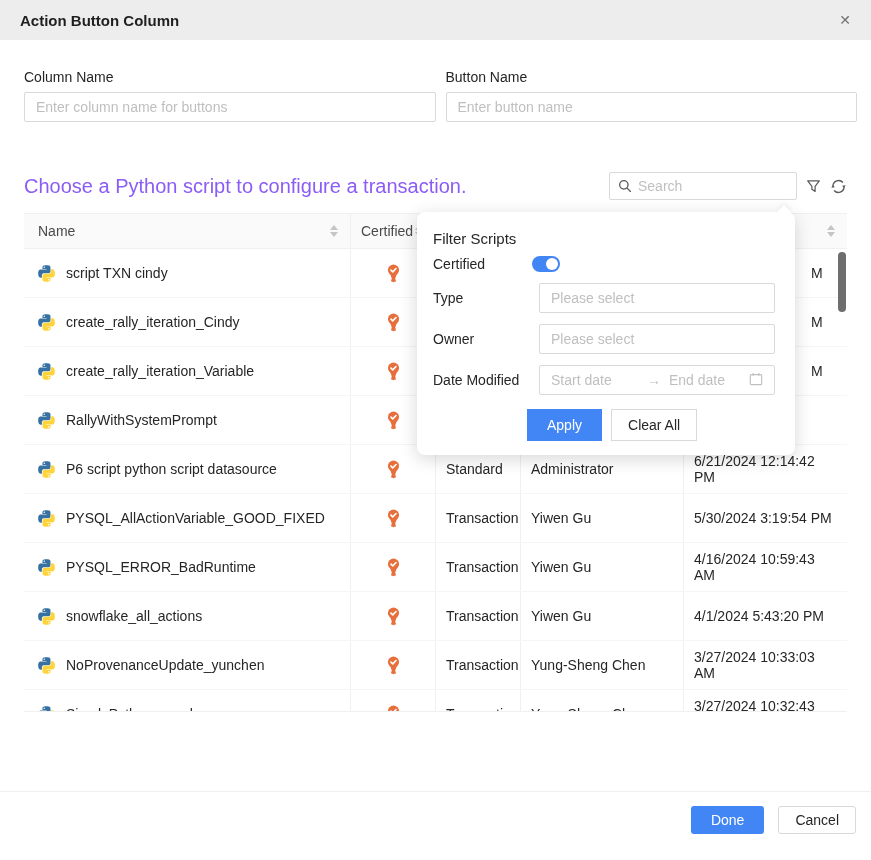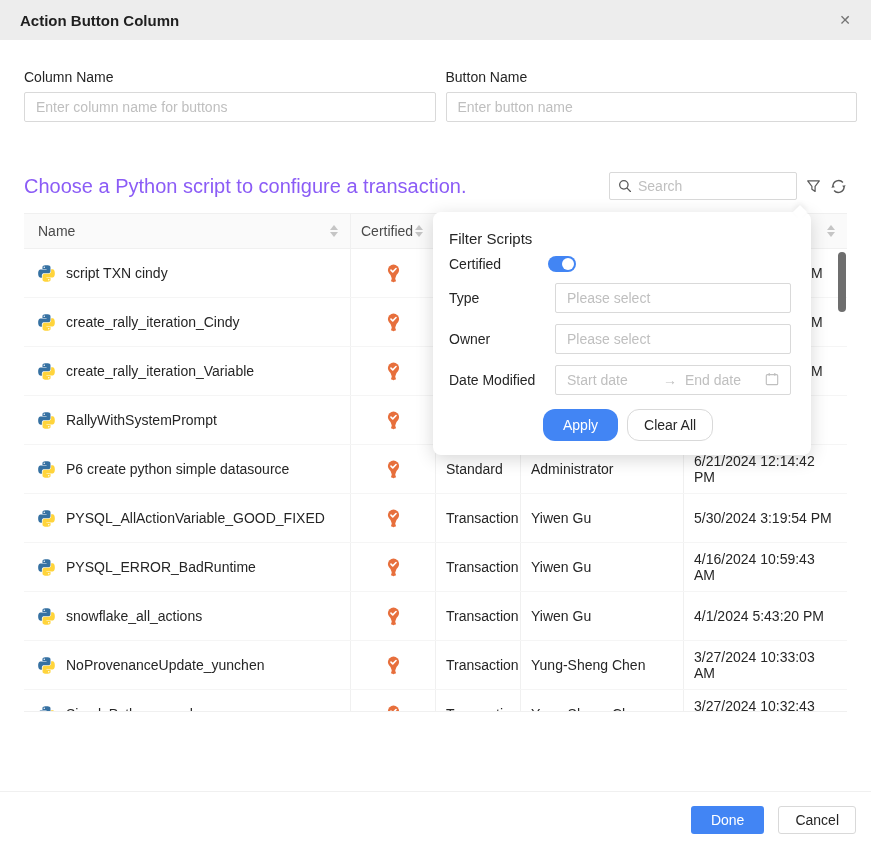--- a/index.html
+++ b/index.html
@@ -66,21 +66,21 @@
   .td { display:flex; align-items:center; font-size:14px; color:#262626; padding:0 10px; height:100%; }
   .td.c0 { gap:11px; padding-left:14px; }
   .td.c1 { justify-content:center; }
   .frag { margin-left:117px; }
   .scroll-thumb {
     position:absolute; right:1px; top:39px; width:8px; height:60px;
     background:#6e6e6e; border-radius:4px; cursor:pointer;
   }
   
   .filter-popup {
-    position:absolute; left:433px; top:212px; width:378px;
+    position:absolute; left:417px; top:212px; width:378px;
     background:#fff; border-radius:8px; z-index:5;
     box-shadow:0 4px 18px rgba(0,0,0,0.16);
     padding:18px 16px 14px 16px;
   }
   .popup-caret {
     position:absolute; top:-5px; left:362px; width:10px; height:10px;
     background:#fff; transform:rotate(45deg);
     box-shadow:-2px -2px 5px rgba(0,0,0,0.06);
   }
   .fp-title { font-size:15px; color:#262626; margin-bottom:9px; }
@@ -97,21 +97,21 @@
     display:flex; align-items:center; padding:0 11px;
     font-size:14px; color:#bfbfbf; background:#fff; cursor:pointer;margin-left:7px;
   }
   .rangebox { gap:8px; }
   .rangebox .ph { white-space:nowrap; }
   .rangebox .ph.start { width:88px; }
   .rangebox .arrow { color:#bfbfbf; }
   .rangebox .spacer { flex:1; }
   .fp-buttons { display:flex; gap:9px; margin-left:94px; margin-top:14px; }
   .btn {
-    height:32px; border-radius:12px; font-size:14px; cursor:pointer;
+    height:32px; border-radius:0; font-size:14px; cursor:pointer;
     font-family:"Liberation Sans", sans-serif; border:none;
     display:flex; align-items:center; justify-content:center;
   }
   .btn-primary { background:#4285f4; color:#fff; padding:0 20px; }
   .btn-default { background:#fff; color:#262626; border:1px solid #d9d9d9; padding:0 16px; }
   
   .modal-footer {
     position:absolute; left:0; right:0; bottom:12px; height:57px;
     border-top:1px solid #f0f0f0; background:#fff;
     display:flex; align-items:center; justify-content:flex-end;
@@ -302,21 +302,21 @@
           <div class="td c2 bl"></div>
           <div class="td c3 bl"></div>
           <div class="td c4 bl"></div>
         </div>
         <div class="tr">
           <div class="td c0">
             <svg width="17" height="17" viewBox="0 0 128 128">
               <path fill="#3671A2" d="M63.9 1.8c-32.3 0-30.3 14-30.3 14l.04 14.5h30.8v4.4H21.4S1.2 32.4 1.2 64.6c0 32.2 17.6 31 17.6 31h10.5V80.6s-.6-17.6 17.3-17.6h30.5s16.8.3 16.8-16.2V16.6S96.4 1.8 63.9 1.8zM47 11.5a5.5 5.5 0 1 1 0 11 5.5 5.5 0 0 1 0-11z"></path>
               <path fill="#FFD43B" d="M64.1 126.2c32.3 0 30.3-14 30.3-14l-.04-14.5H63.5v-4.4h43.1s20.2 2.3 20.2-29.9c0-32.2-17.6-31-17.6-31h-10.5v15s.6 17.6-17.3 17.6H50.9s-16.8-.3-16.8 16.2v27.2s-2.5 17.8 30 17.8zM81 116.5a5.5 5.5 0 1 1 0-11 5.5 5.5 0 0 1 0 11z"></path>
             </svg>
-            <span>P6 create python simple datasource</span>
+            <span>P6 script python script datasource</span>
           </div>
           <div class="td c1 bl">
             <svg width="17" height="19" viewBox="0 0 16 18">
               <g fill="#e76f3c">
                 <rect x="6.8" y="9" width="3" height="8" transform="rotate(20 8.3 13)"></rect>
                 <rect x="6.2" y="9" width="3" height="8" transform="rotate(-20 7.7 13)"></rect>
                 <circle cx="8" cy="5.8" r="5.3"></circle>
               </g>
               <path d="M5.6 5.8l1.7 1.7 3.1-3.2" stroke="#fff" stroke-width="1.5" fill="none" stroke-linecap="round" stroke-linejoin="round"></path>
             </svg>

